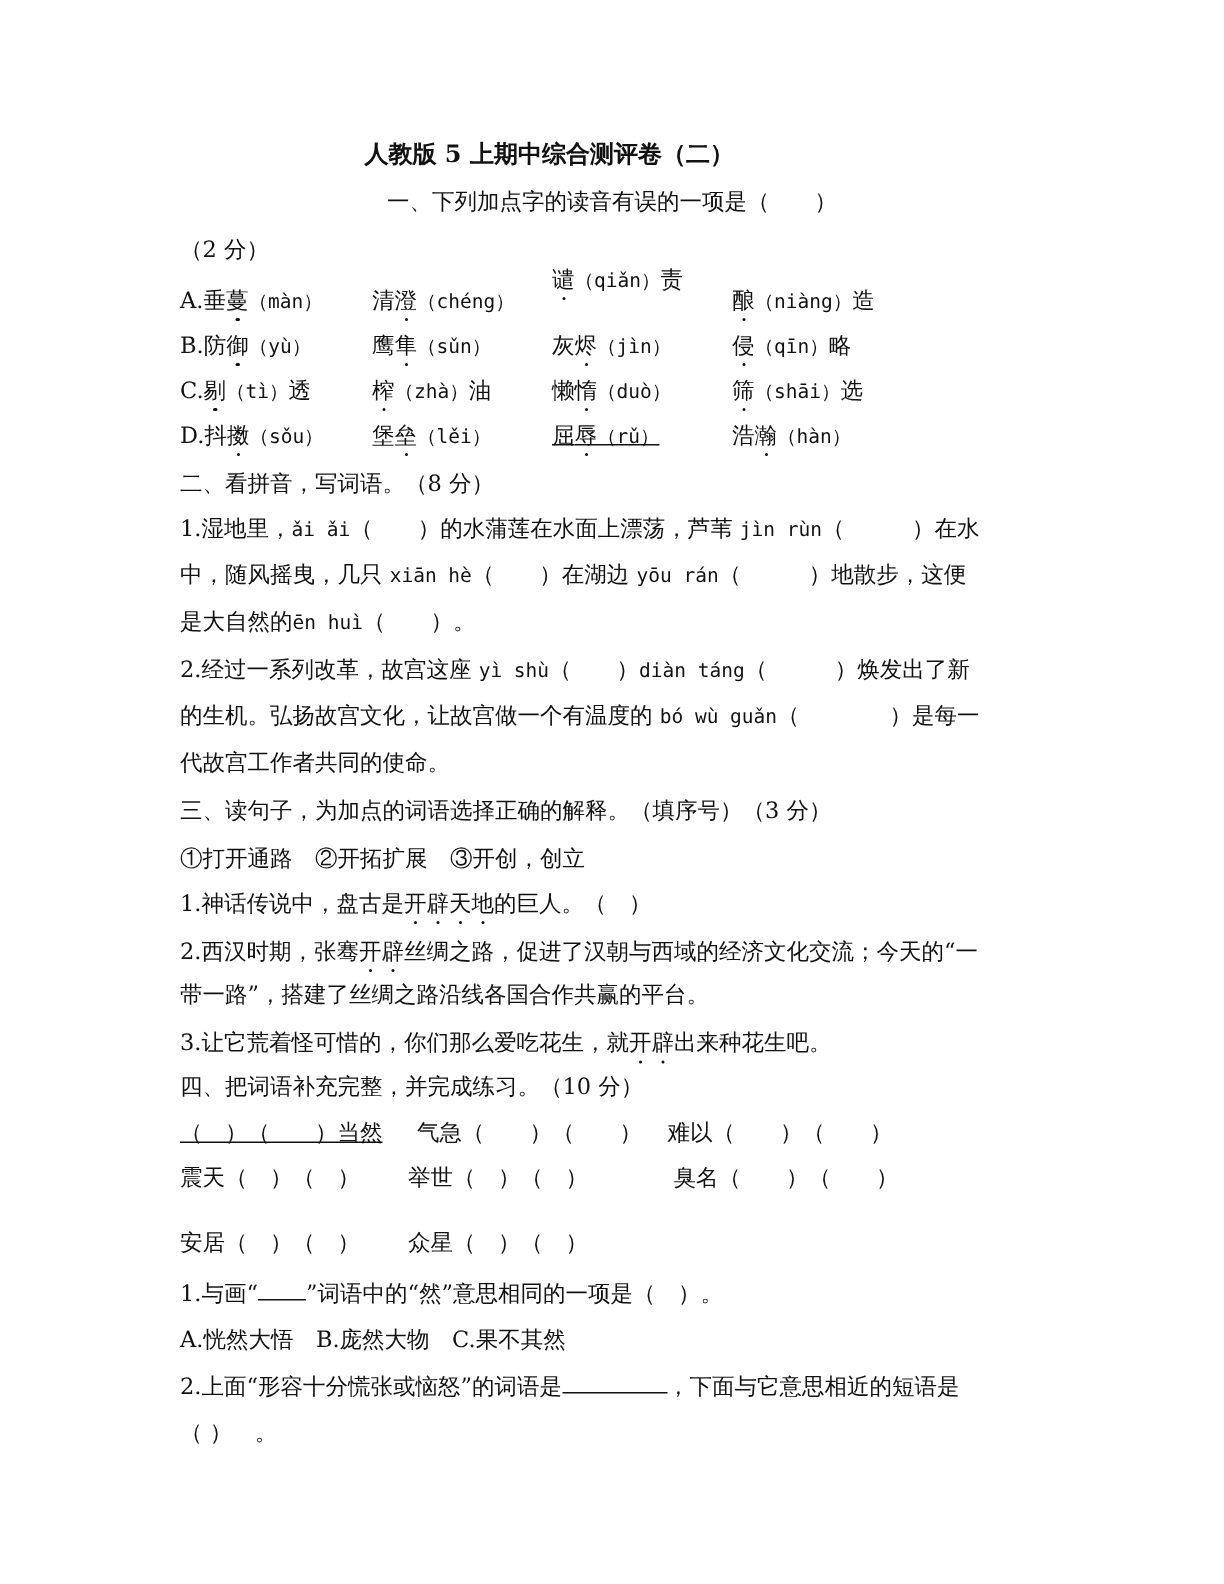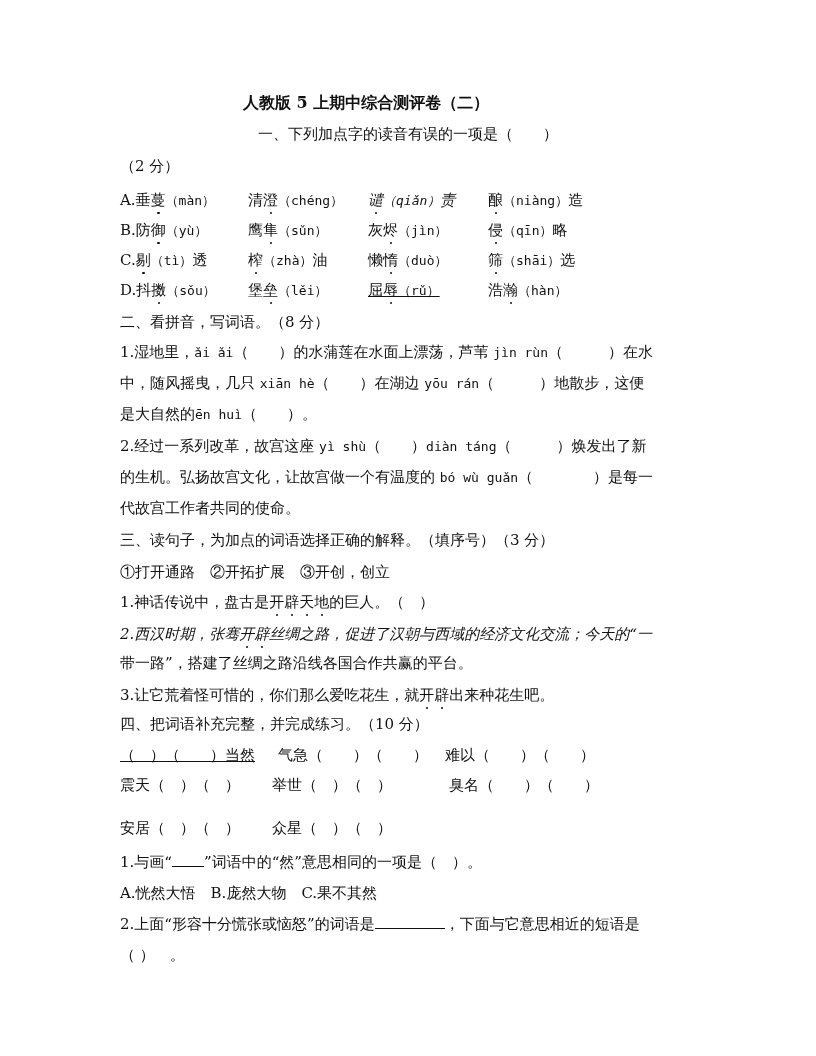--- a/index.html
+++ b/index.html
@@ -20,21 +20,21 @@
 
 <div class="line title">人教版 5 上期中综合测评卷（二）</div>
 
 <div class="line q1head">一、下列加点字的读音有误的一项是（　　）</div>
 <div class="line" style="top:156px;">（2 分）</div>
 
 <div id="s1-options">
     <div class="line" style="top: 190px;"></div>
     <div class="line" style="top: 190px; left: 120px;"><span>A.</span><span>垂</span><span class="dot">蔓</span><span class="mono">（màn）</span><span></span></div>
     <div class="line" style="top: 190px; left: 248px;"><span>清</span><span class="dot">澄</span><span class="mono">（chéng）</span><span></span></div>
-    <div class="line" style="top: 190px; left: 368px; font-style: italic;"><span></span><span class="dot">谴</span><span class="mono">（qiǎn）</span><span>责</span></div>
+    <div class="line" style="top: 176px; left: 368px;"><span></span><span class="dot">谴</span><span class="mono">（qiǎn）</span><span>责</span></div>
     <div class="line" style="top: 190px; left: 488px;"><span></span><span class="dot">酿</span><span class="mono">（niàng）</span><span>造</span></div>
     <div class="line" style="top: 220px;"></div>
     <div class="line" style="top: 220px; left: 120px;"><span>B.</span><span>防</span><span class="dot">御</span><span class="mono">（yù）</span><span></span></div>
     <div class="line" style="top: 220px; left: 248px;"><span>鹰</span><span class="dot">隼</span><span class="mono">（sǔn）</span><span></span></div>
     <div class="line" style="top: 220px; left: 368px;"><span>灰</span><span class="dot">烬</span><span class="mono">（jìn）</span><span></span></div>
     <div class="line" style="top: 220px; left: 488px;"><span></span><span class="dot">侵</span><span class="mono">（qīn）</span><span>略</span></div>
     <div class="line" style="top: 250px;"></div>
     <div class="line" style="top: 250px; left: 120px;"><span>C.</span><span></span><span class="dot">剔</span><span class="mono">（tì）</span><span>透</span></div>
     <div class="line" style="top: 250px; left: 248px;"><span></span><span class="dot">榨</span><span class="mono">（zhà）</span><span>油</span></div>
     <div class="line" style="top: 250px; left: 368px;"><span>懒</span><span class="dot">惰</span><span class="mono">（duò）</span><span></span></div>
@@ -62,21 +62,21 @@
 <div class="line" style="top:467px;">
   <span>的生机。弘扬故宫文化，让故宫做一个有温度的 </span><span class="mono">bó wù guǎn</span><span>（　　　　）是每一</span>
 </div>
 <div class="line" style="top:498px;">代故宫工作者共同的使命。</div>
 
 <div class="line" style="top:530px;">三、读句子，为加点的词语选择正确的解释。（填序号）（3 分）</div>
 <div class="line" style="top:562px;">①打开通路　②开拓扩展　③开创，创立</div>
 <div class="line" style="top:592px;">
   <span>1.神话传说中，盘古是</span><span class="dot">开</span><span class="dot">辟</span><span class="dot">天</span><span class="dot">地</span><span>的巨人。（　）</span>
 </div>
-<div class="line" style="top:624px;font-style:italic;">
+<div class="line" style="top:624px;">
   <span>2.西汉时期，张骞</span><span class="dot">开</span><span class="dot">辟</span><span>丝绸之路，促进了汉朝与西域的经济文化交流；今天的“一</span>
 </div>
 <div class="line" style="top:653px;">带一路”，搭建了丝绸之路沿线各国合作共赢的平台。</div>
 <div class="line" style="top:685px;">
   <span>3.让它荒着怪可惜的，你们那么爱吃花生，就</span><span class="dot">开</span><span class="dot">辟</span><span>出来种花生吧。</span>
 </div>
 
 <div class="line" style="top:714px;">四、把词语补充完整，并完成练习。（10 分）</div>
 
 <div class="line ul" style="top:745px; left:120px;">（　）（　　）当然</div>

